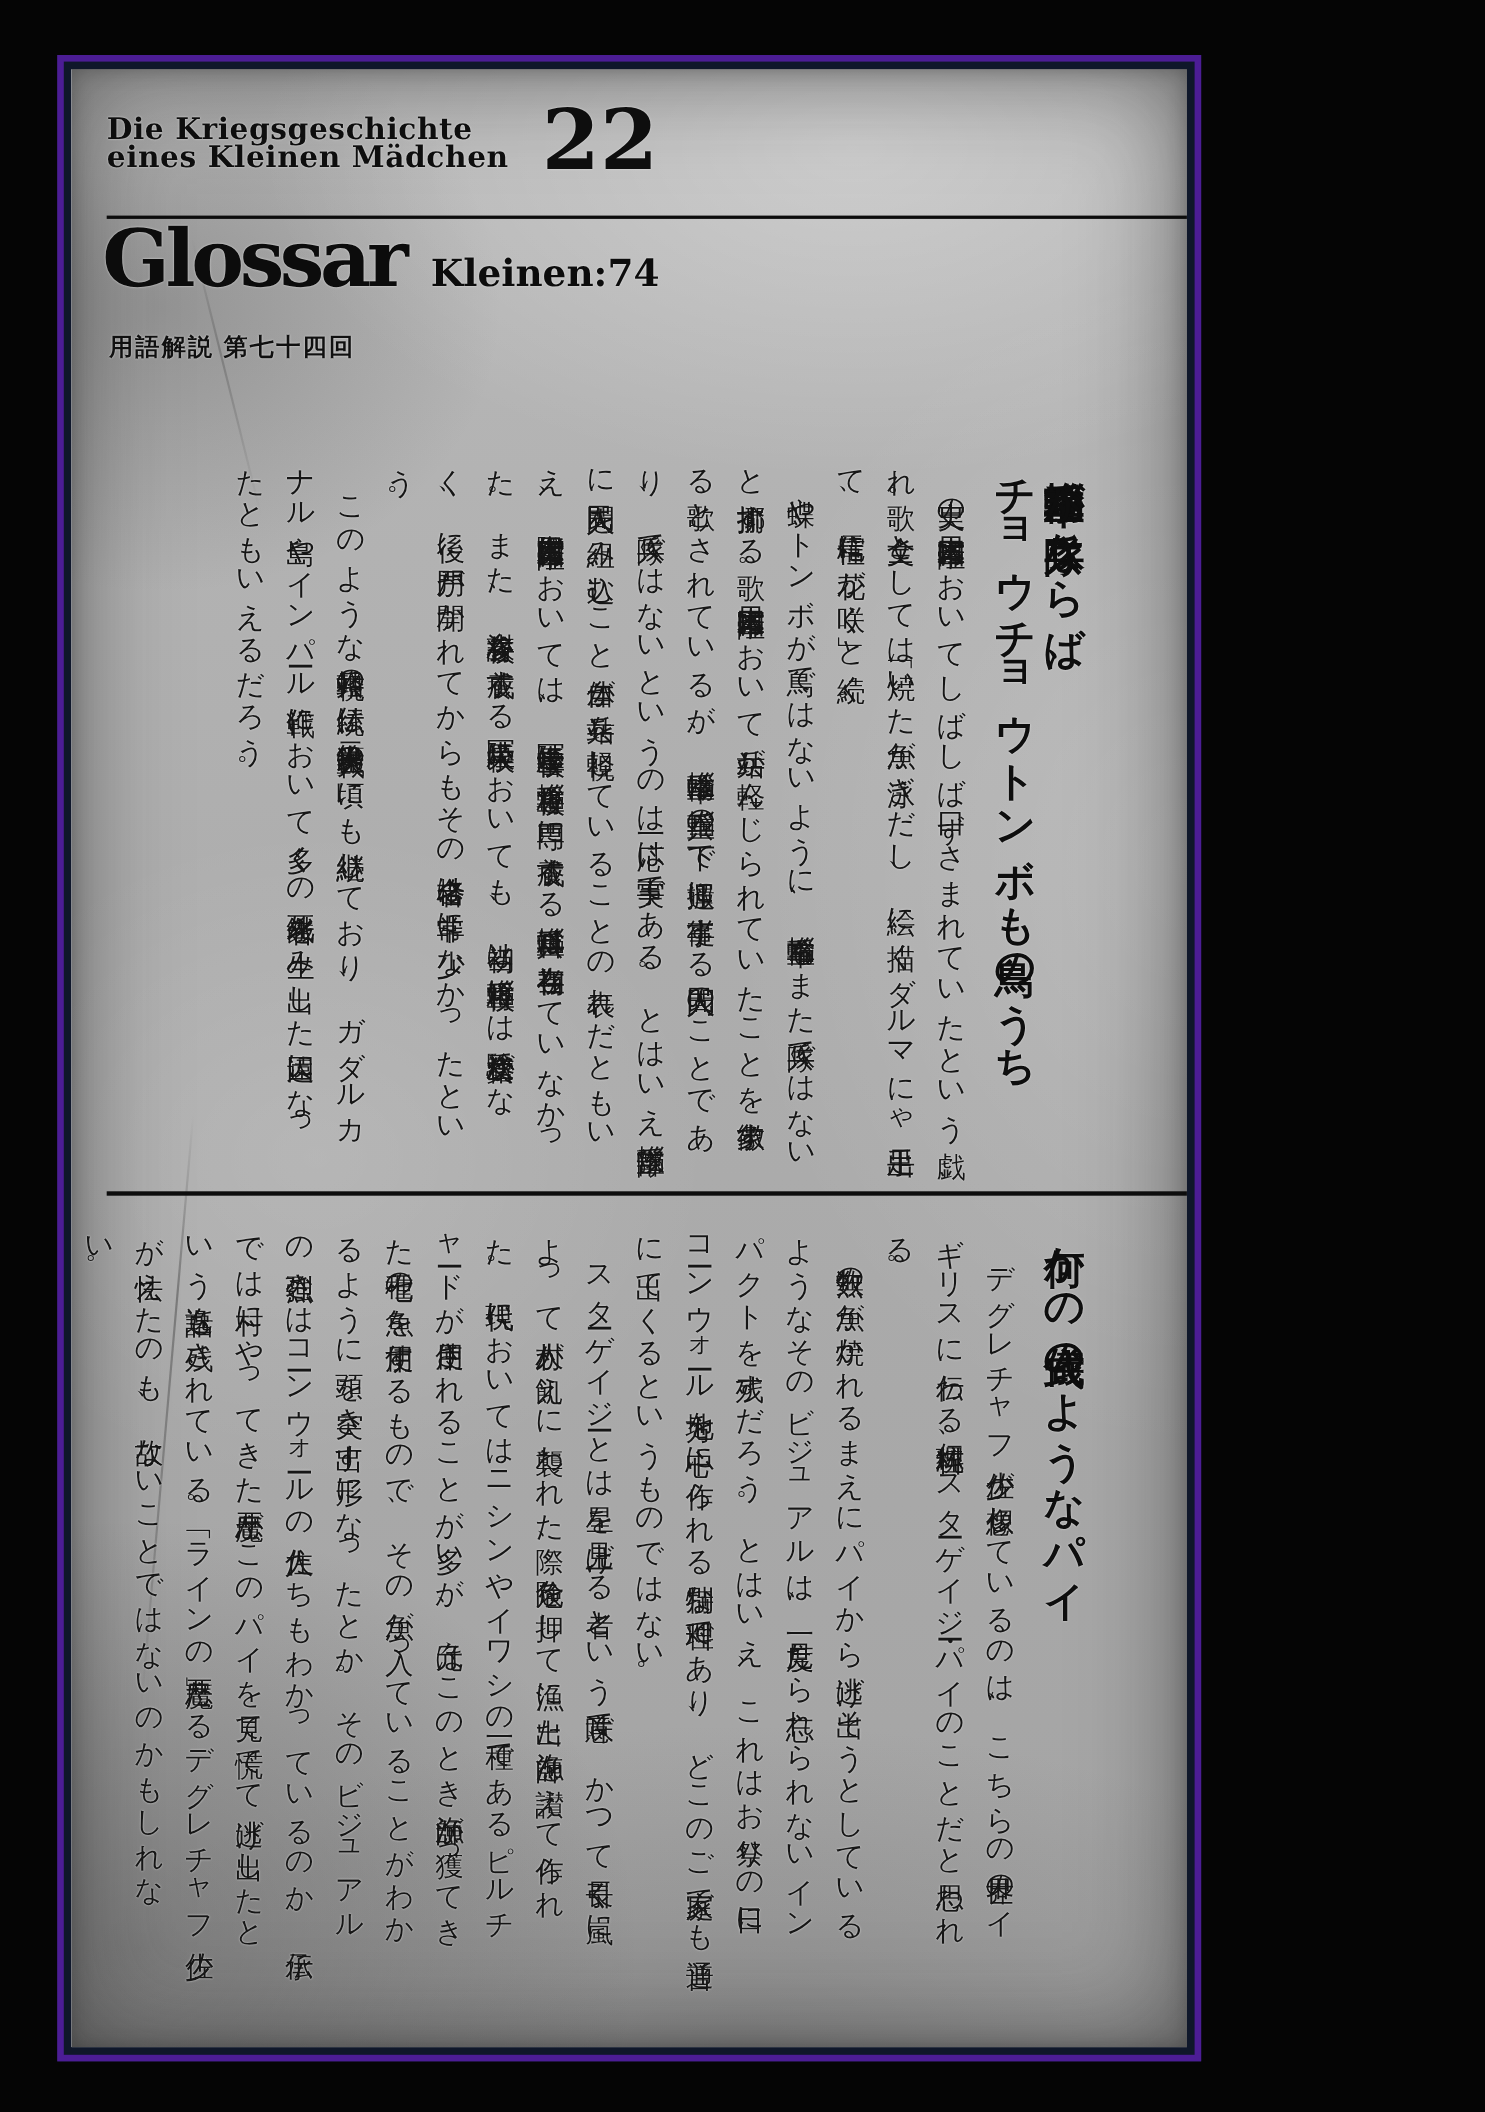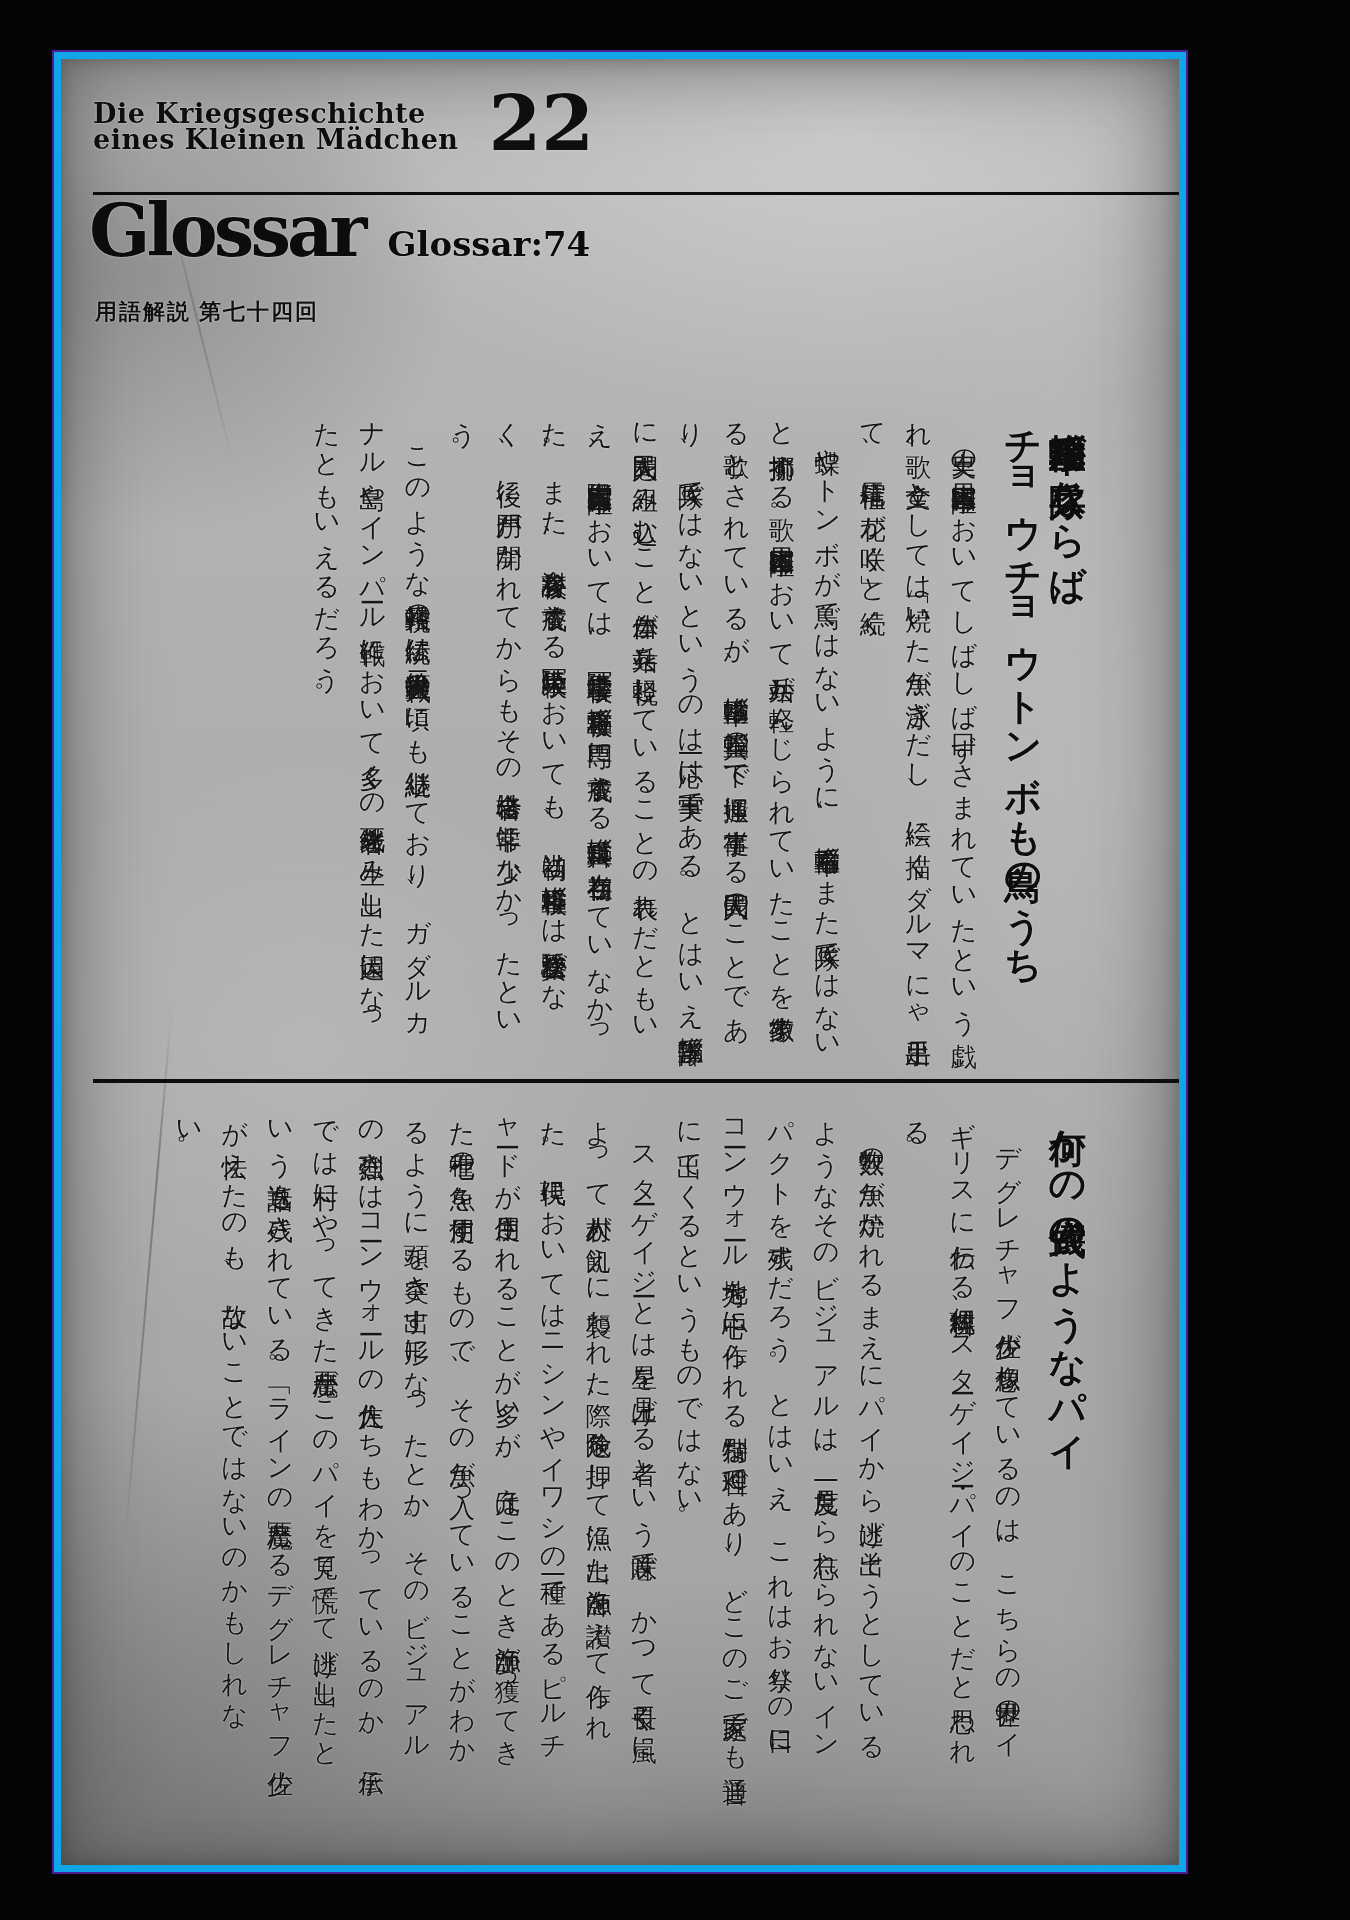--- a/index.html
+++ b/index.html
@@ -5,23 +5,23 @@
   html, body { margin:0; padding:0; }
   body {
     width:1350px; height:1920px;
     background:#050505;
     position:relative;
     overflow:hidden;
     font-family:"DejaVu Serif", serif;
   }
   .frame {
     position:absolute; left:52px; top:50px;
-    width:1136px; height:1824px;
-    border:2px solid #4c1d95;
-    background:#0ea5e9;
+    width:1040px; height:1824px;
+    border:6px solid #4c1d95;
+    background:#0f172a;
     box-sizing:border-box;
     padding:7px;
   }
   .paper {
     position:relative;
     width:100%; height:100%;
     background-color:#aeaeae;
     background-image:
       radial-gradient(900px 500px at 70% 4%, rgba(255,255,255,.30), rgba(255,255,255,0) 60%),
       radial-gradient(500px 420px at 8% 12%, rgba(70,70,70,.30), rgba(70,70,70,0) 62%),
@@ -141,21 +141,21 @@
     <div class="header">
       <div class="series-title">Die Kriegsgeschichte
 eines Kleinen Mädchen</div>
       <div class="volume">22</div>
     </div>
 
     <div class="header-rule"></div>
 
     <div class="glossar-row">
       <div class="glossar">Glossar</div>
-      <div class="kapitel">Glossar:74</div>
+      <div class="kapitel">Kleinen:74</div>
     </div>
 
     <div class="subtitle-jp">用語解説 第七十四回</div>
 
     <div class="section section-1">
       <div class="section-title">
         <span class="tline">輜重輸卒が兵隊ならば、</span>
         <span class="tline">チョウチョウトンボも鳥のうち</span>
       </div>
       <p>史実の大日本帝国陸軍においてしばしば口ずさまれていたという戯れ歌。全文としては「焼いた魚が泳ぎだし、絵に描くダルマにゃ手足出て、電信柱に花が咲く」と続く。</p>

